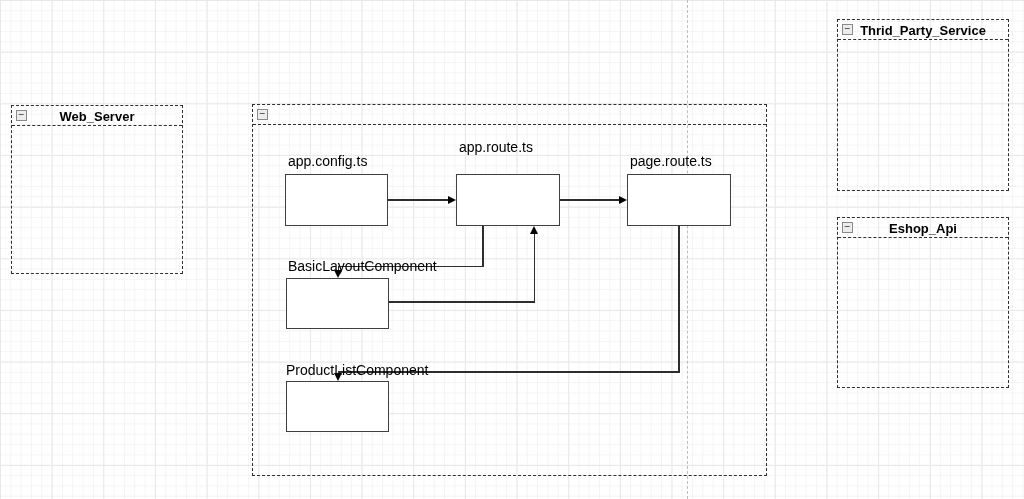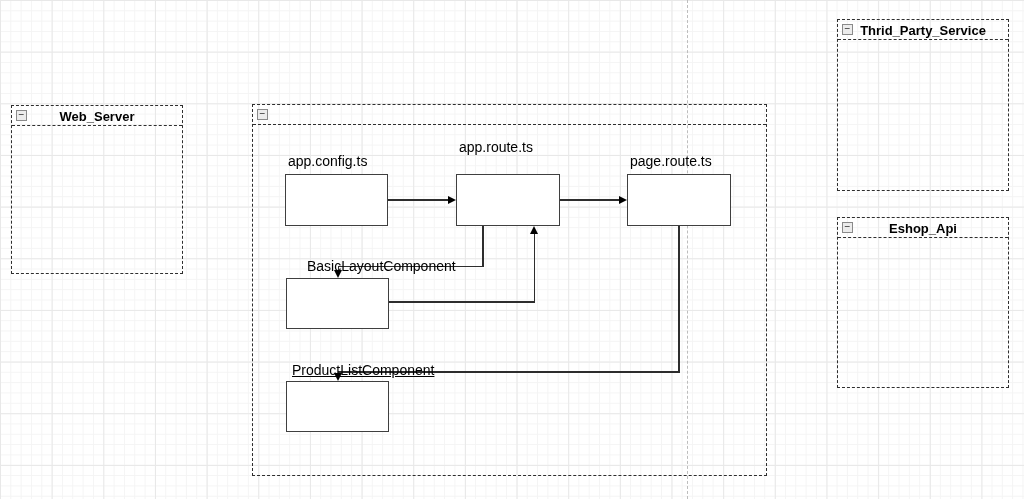--- a/index.html
+++ b/index.html
@@ -86,24 +86,24 @@
   <div class="node" style="left:285px;top:174px;width:103px;height:52px;"></div>
   <div class="node-label" style="left:288px;top:153px;">app.config.ts</div>
 
   <div class="node" style="left:456px;top:174px;width:104px;height:52px;"></div>
   <div class="node-label" style="left:459px;top:139px;">app.route.ts</div>
 
   <div class="node" style="left:627px;top:174px;width:104px;height:52px;"></div>
   <div class="node-label" style="left:630px;top:153px;">page.route.ts</div>
 
   <div class="node" style="left:286px;top:278px;width:103px;height:51px;"></div>
-  <div class="node-label" style="left:288px;top:258px;margin-left:19px;">BasicLayoutComponent</div>
+  <div class="node-label" style="left:288px;top:258px;">BasicLayoutComponent</div>
 
   <div class="node" style="left:286px;top:381px;width:103px;height:51px;"></div>
-  <div class="node-label" style="left:292px;top:362px;text-decoration:underline;">ProductListComponent</div>
+  <div class="node-label" style="left:286px;top:362px;">ProductListComponent</div>
 
   <div>
     <div class="hline" style="left:388px;top:199px;width:61px;"></div>
     <div class="arrow arrow-right" style="left:448px;top:195.5px;"></div>
   </div>
 
   <div>
     <div class="hline" style="left:560px;top:199px;width:60px;"></div>
     <div class="arrow arrow-right" style="left:619px;top:195.5px;"></div>
   </div>

